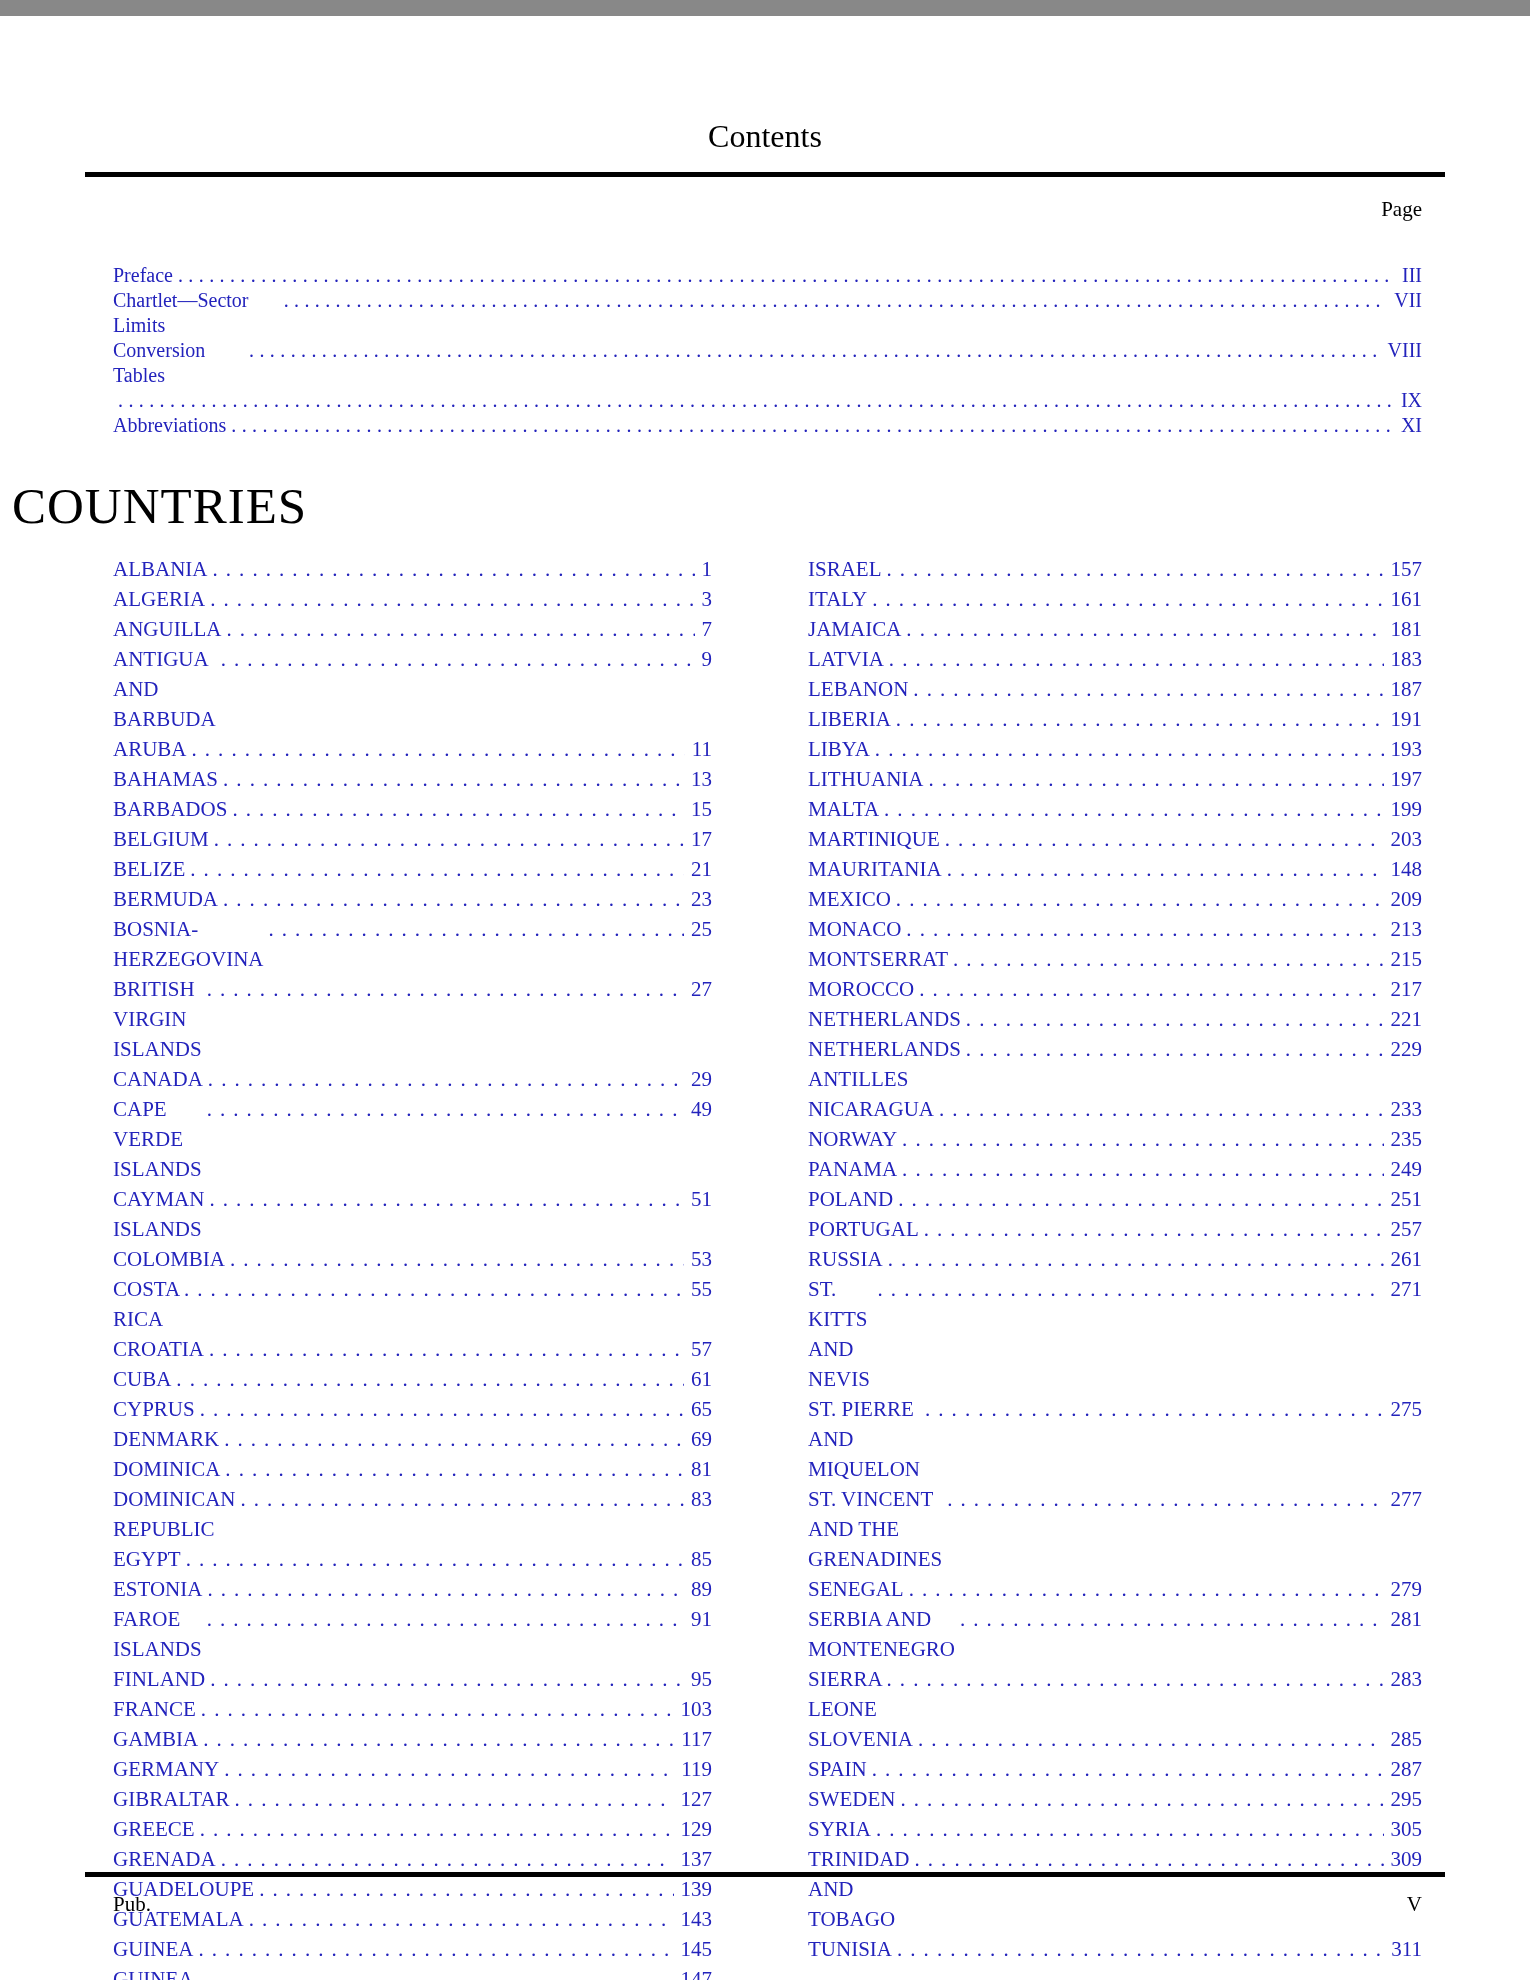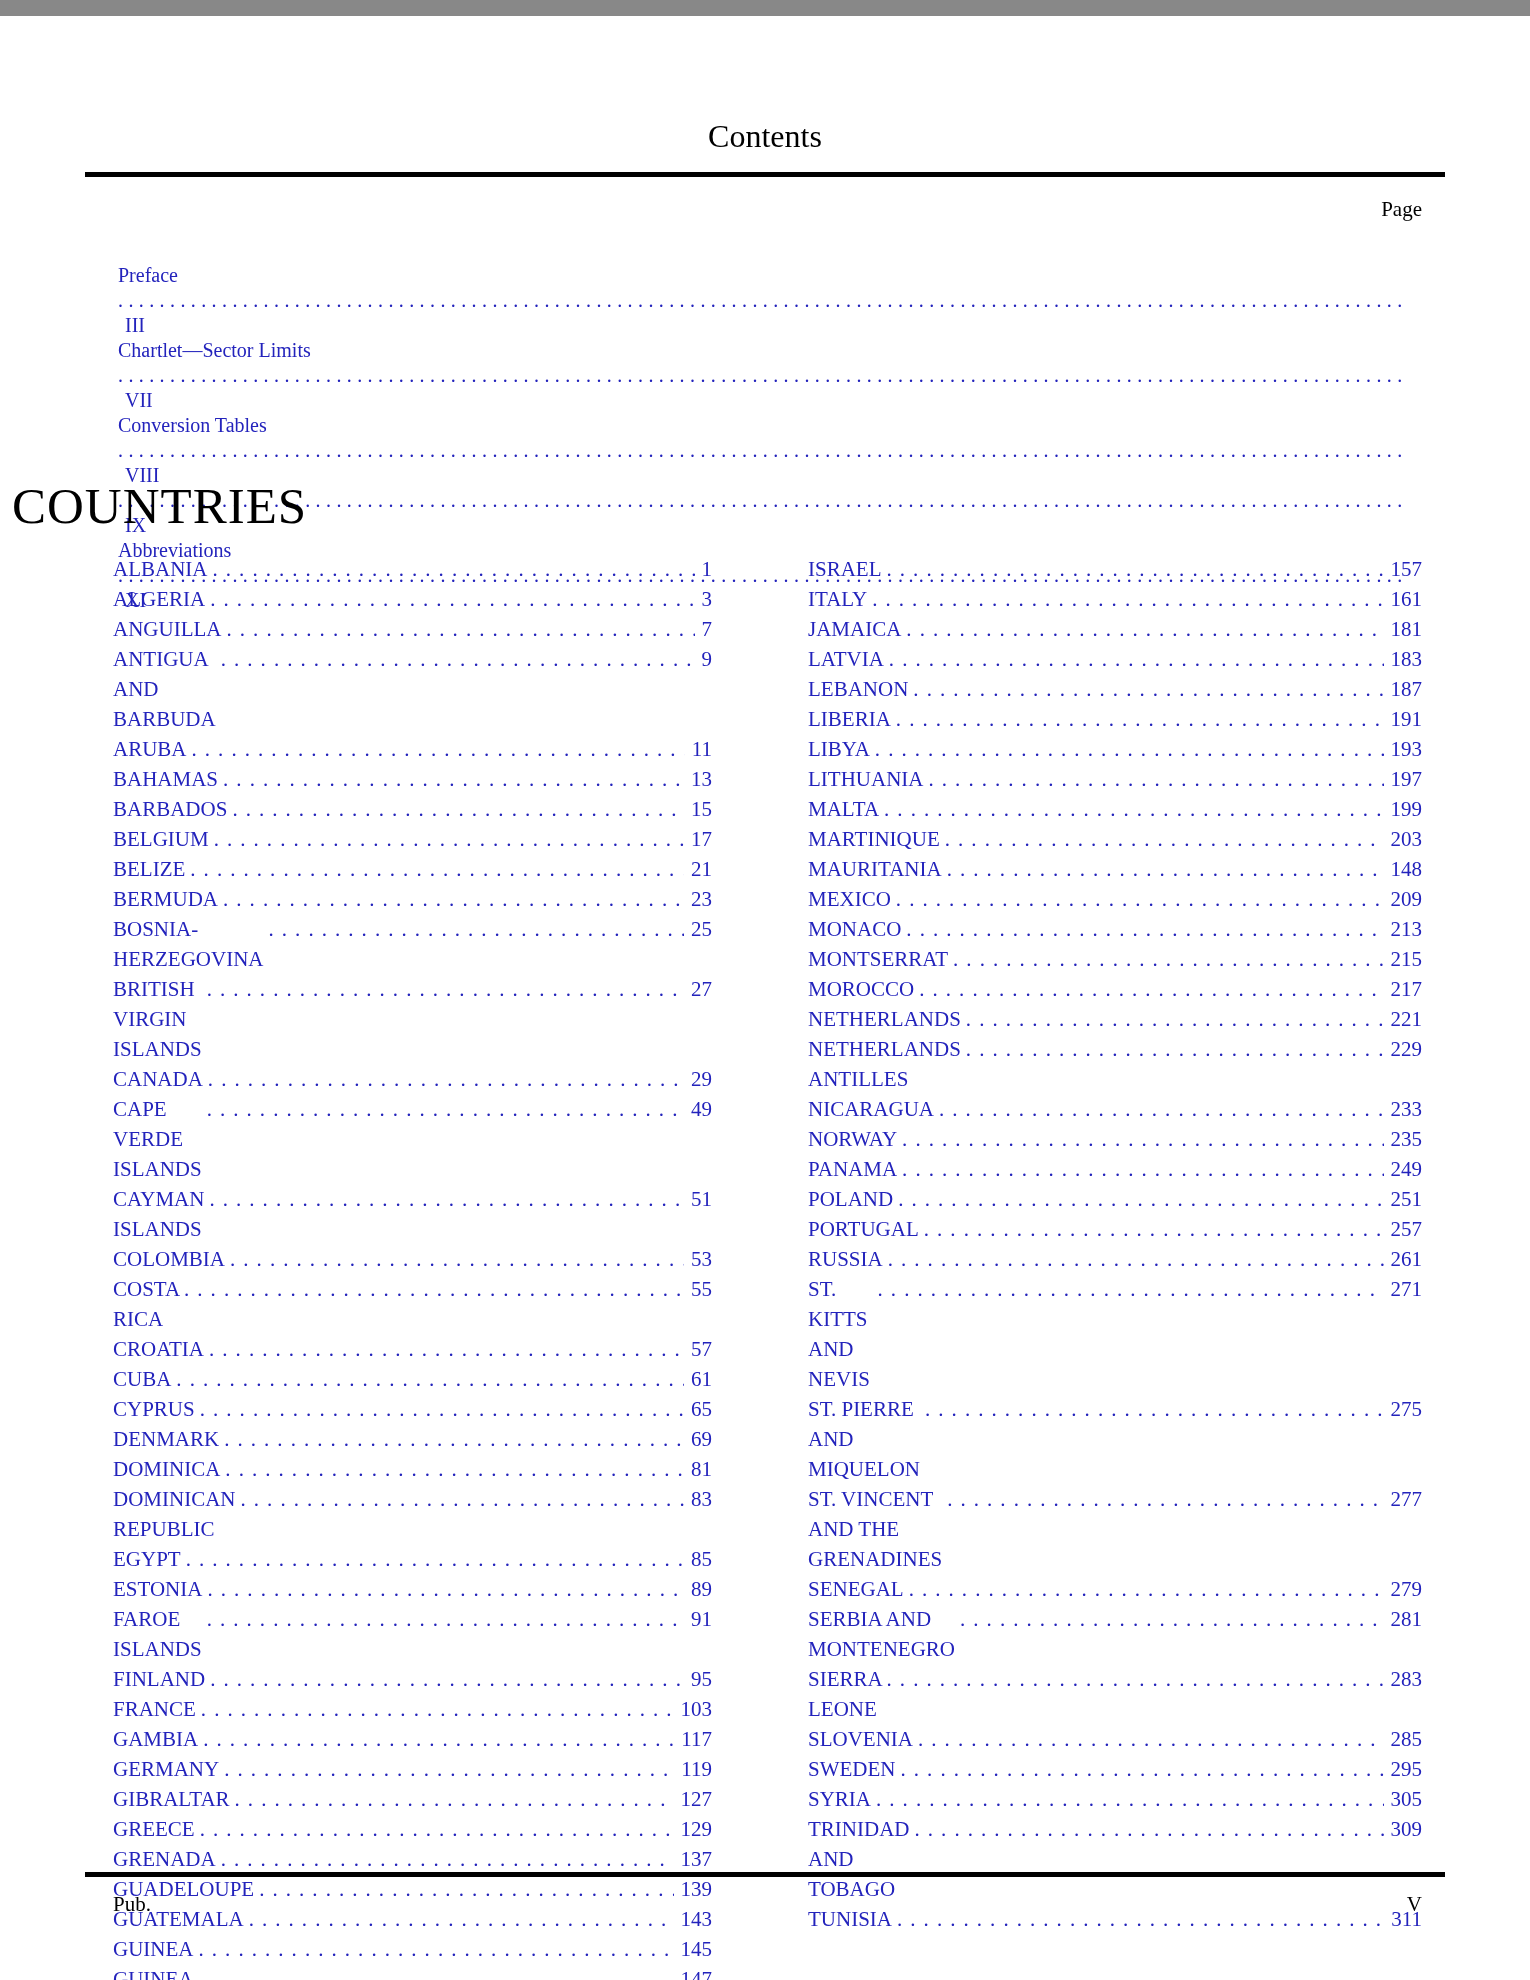--- a/index.html
+++ b/index.html
@@ -21,21 +21,21 @@
   .rule { position: absolute; left: 85px; width: 1360px; height: 5px; background: #000; }
   .rule-top { top: 156px; }
   .rule-bottom { top: 1856px; }
   .page-label {
     position: absolute; top: 182px; right: 108px; font-size: 21px; line-height: 22px;
   }
   .front-matter {
     position: absolute; left: 113px; top: 247px; width: 1309px;
     font-size: 20px; color: var(--link-blue);
   }
-  .fm-row { display: flex; align-items: baseline; line-height: 25px; flex-direction: column; }
+  .fm-row { display: flex; align-items: baseline; line-height: 25px; }
   .countries-heading {
     position: absolute; top: 466px; left: 12px; width: 100%;
     font-size: 51px; line-height: 48px;
     letter-spacing: 1px;
   }
   .columns {
     position: absolute; left: 113px; top: 538px; width: 1309px;
     display: flex; align-items: flex-start;
   }
   .col-left  { width: 599px; }
@@ -433,20 +433,25 @@
           <span class="label">SIERRA LEONE</span>
           <span class="dots"></span>
           <span class="pnum">283</span>
         </div>
         <div class="c-row">
           <span class="label">SLOVENIA</span>
           <span class="dots"></span>
           <span class="pnum">285</span>
         </div>
         <div class="c-row">
+          <span class="label">SPAIN</span>
+          <span class="dots"></span>
+          <span class="pnum">287</span>
+        </div>
+        <div class="c-row">
           <span class="label">SWEDEN</span>
           <span class="dots"></span>
           <span class="pnum">295</span>
         </div>
         <div class="c-row">
           <span class="label">SYRIA</span>
           <span class="dots"></span>
           <span class="pnum">305</span>
         </div>
         <div class="c-row">

